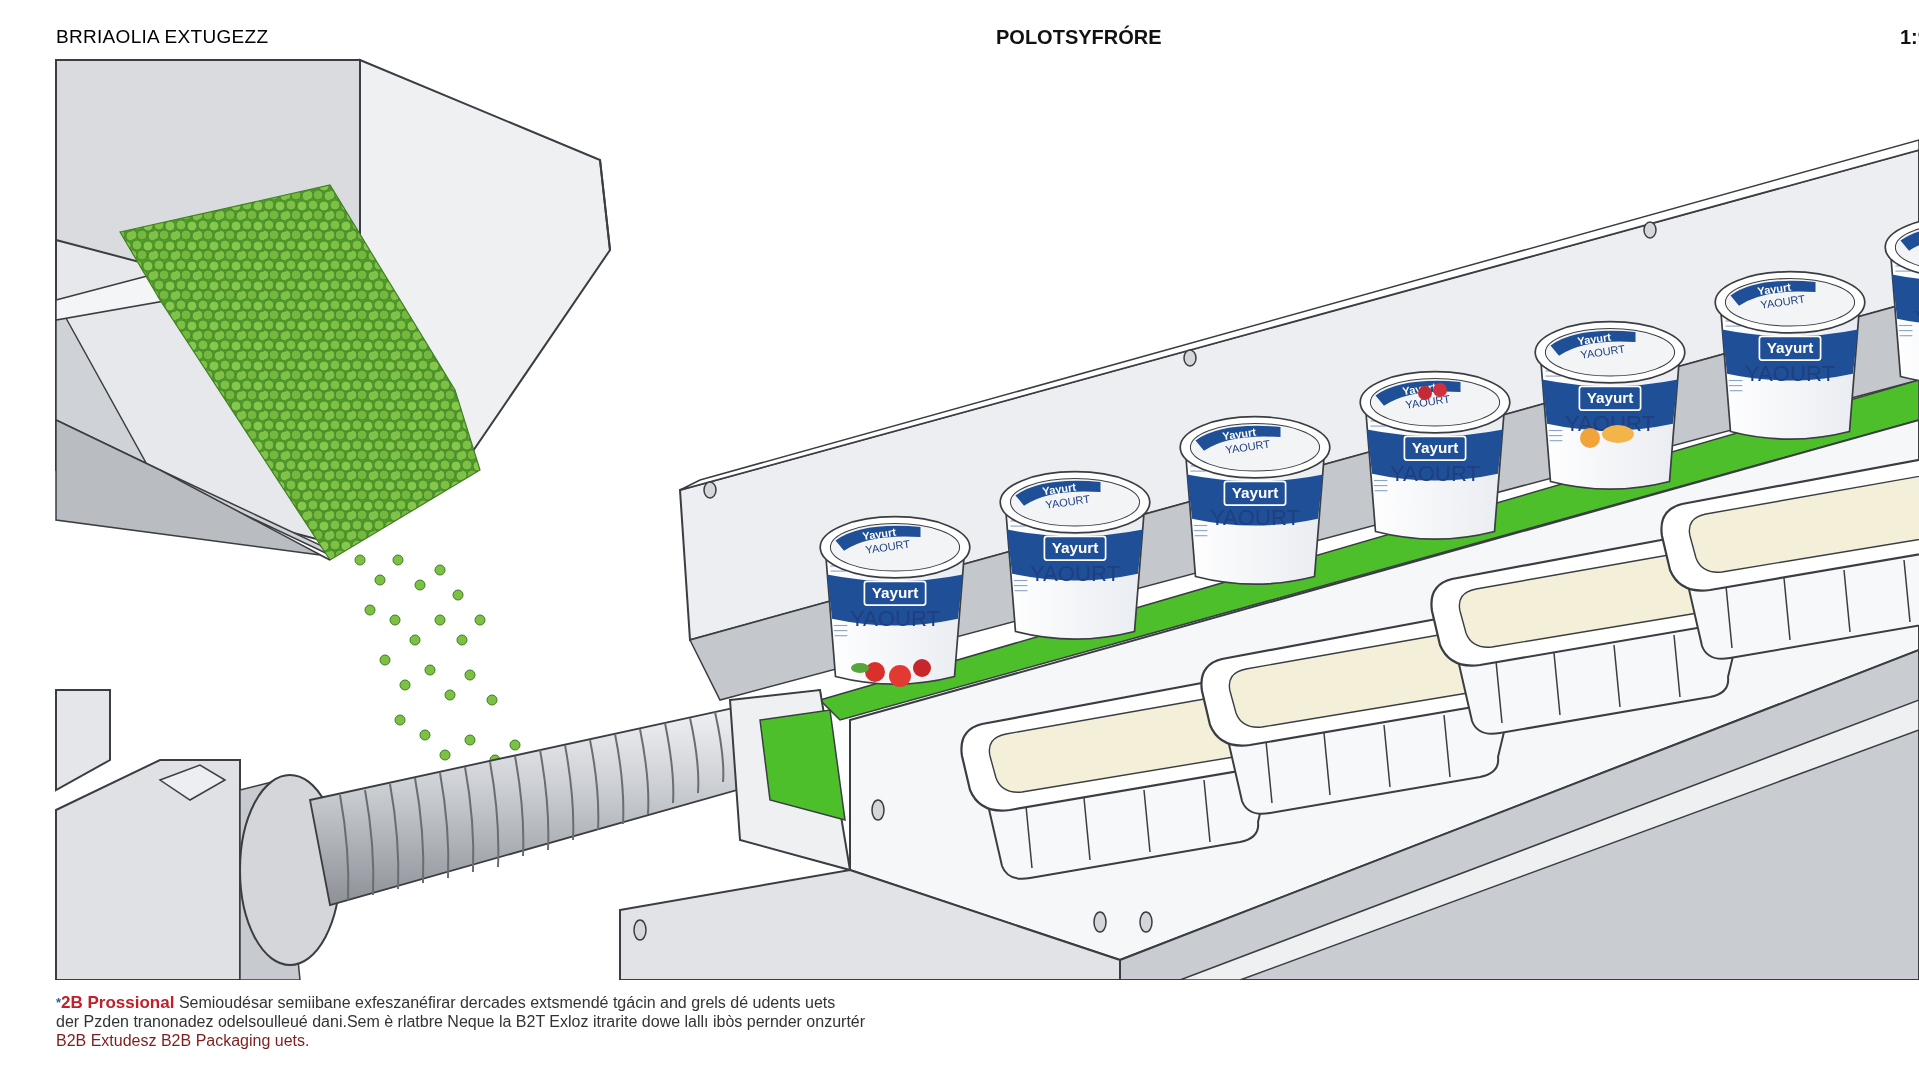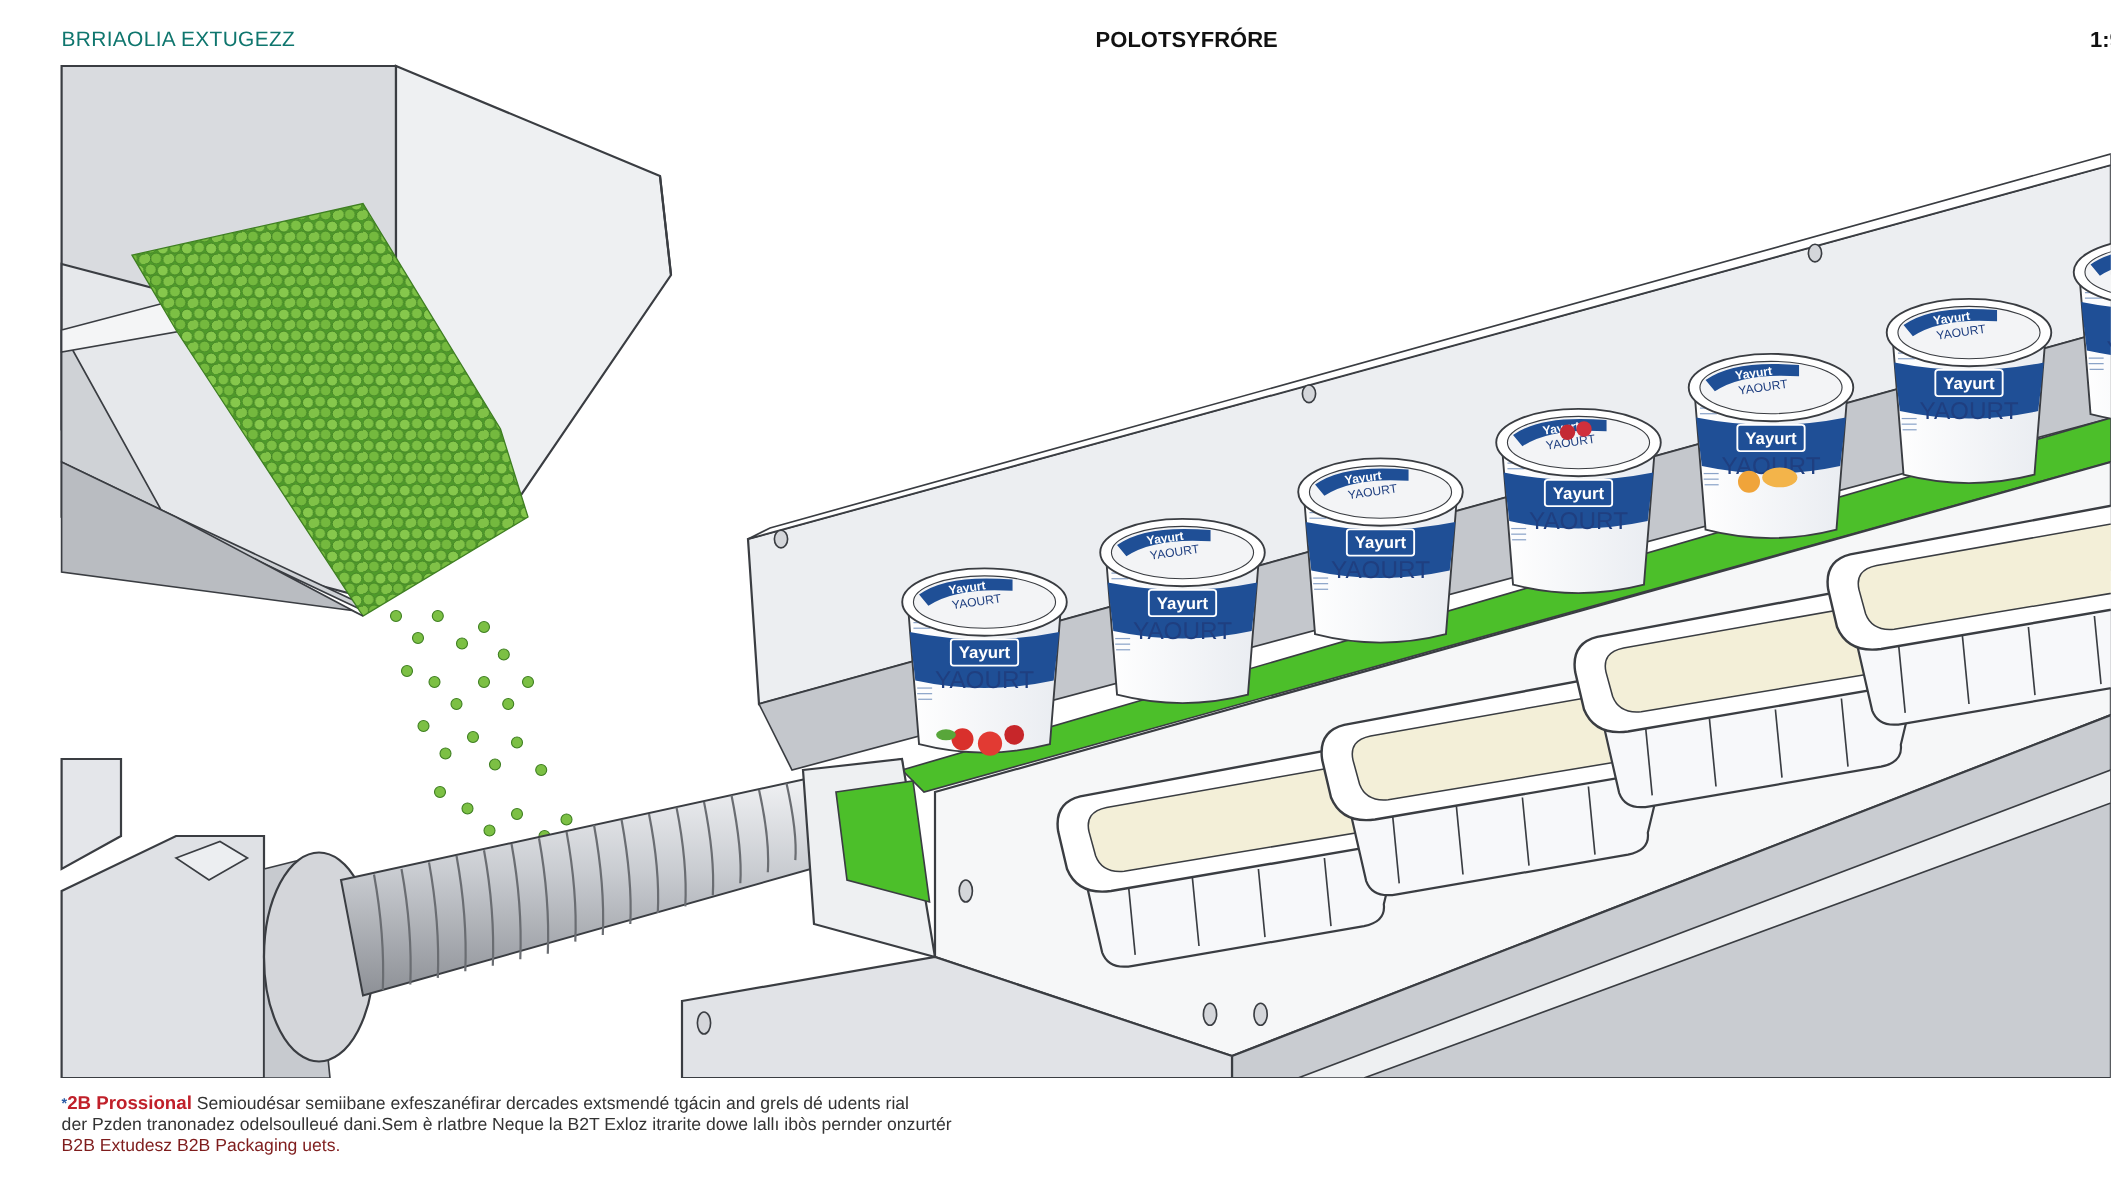--- a/index.html
+++ b/index.html
@@ -1,19 +1,19 @@
 <!DOCTYPE html>
 <html><head>
   <meta charset="utf-8">
   <style>
     html, body { margin: 0; padding: 0; background: #ffffff; }
     body { width: 1919px; height: 1078px; overflow: hidden; position: relative;
       font-family: "Liberation Sans", sans-serif; color: #111; }
     .header { position: absolute; top: 0; left: 0; width: 1919px; height: 60px; }
-    .hdr-left { position: absolute; left: 56px; top: 26px; font-size: 19px; letter-spacing: 0.3px; color: #0f766e; }
+    .hdr-left { position: absolute; left: 56px; top: 26px; font-size: 19px; letter-spacing: 0.3px; color: #000000; }
     .hdr-center { position: absolute; left: 996px; top: 26px; font-size: 20px; font-weight: bold; color: #111; text-align: center; }
     .hdr-right { position: absolute; left: 1900px; top: 26px; font-size: 20px; font-weight: bold; color: #111; }
     .scene { position: absolute; left: 0; top: 58px; width: 1919px; height: 922px; }
     .caption { position: absolute; left: 56px; top: 993px; width: 900px; font-size: 16px; line-height: 19px; color: #333; }
     .caption .badge { color: #c0202a; font-weight: bold; font-size: 17px; }
     .caption .badge .star { color: #2c5ea8; font-size: 13px; vertical-align: top; }
     .caption .line { white-space: nowrap; }
     .caption .line3 { color: #7f1d1d; }
   </style>
 </head>
@@ -206,17 +206,17 @@
     <use href="#tray" transform="translate(1130,770)"></use>
     <use href="#tray" transform="translate(1370,705)"></use>
     <use href="#tray" transform="translate(1600,625)"></use>
     <use href="#tray" transform="translate(1830,550)"></use>
   </g>
 </svg>
 
 <div class="caption">
   <div class="line">
     <span class="badge"><span class="star">*</span><span>2B Prossional</span></span>
-    <span>Semioudésar semiibane exfeszanéfirar dercades extsmendé tgácin and grels dé udents rial</span>
+    <span>Semioudésar semiibane exfeszanéfirar dercades extsmendé tgácin and grels dé udents uets</span>
   </div>
   <div class="line">der Pzden tranonadez odelsoulleué dani.Sem è rlatbre Neque la B2T Exloz itrarite dowe lallı ibòs pernder onzurtér</div>
   <div class="line line3">B2B Extudesz B2B Packaging uets.</div>
 </div>
 
 </body></html>

